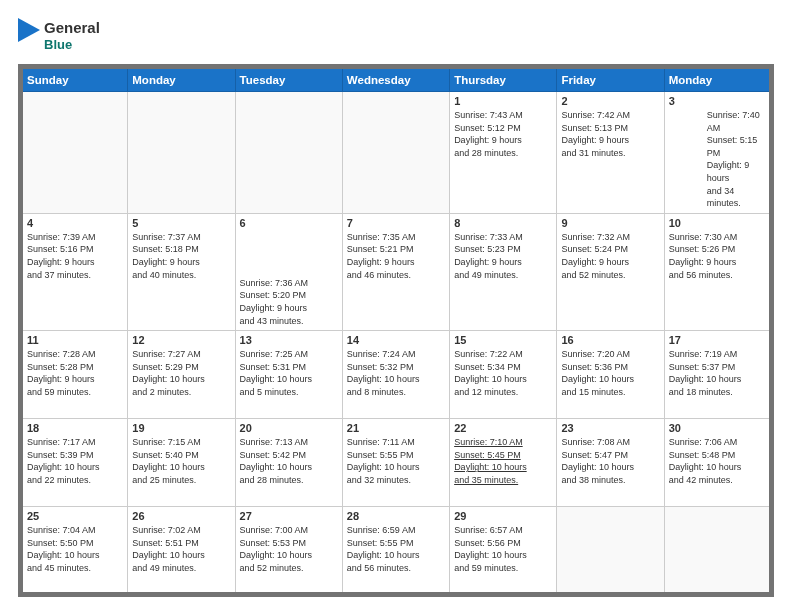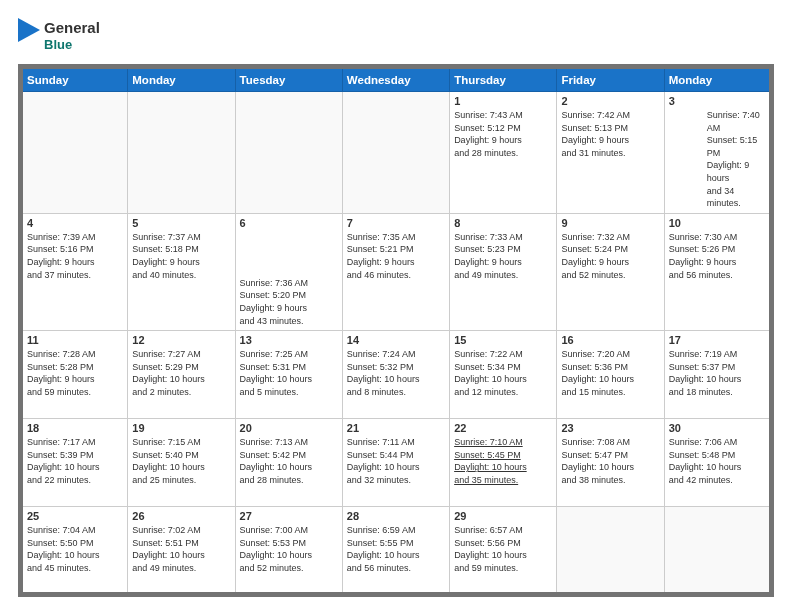--- a/index.html
+++ b/index.html
@@ -261,21 +261,21 @@
           <td>
             <div class="day-num">20</div>
             <div class="day-info" style="white-space: pre-line;">Sunrise: 7:13 AM
 Sunset: 5:42 PM
 Daylight: 10 hours
 and 28 minutes.</div>
           </td>
           <td>
             <div class="day-num">21</div>
             <div class="day-info" style="white-space: pre-line;">Sunrise: 7:11 AM
-Sunset: 5:44 PM
+Sunset: 5:55 PM
 Daylight: 10 hours
 and 32 minutes.</div>
           </td>
           <td>
             <div class="day-num">22</div>
             <div class="day-info" style="white-space: pre-line; text-decoration: underline;">Sunrise: 7:10 AM
 Sunset: 5:45 PM
 Daylight: 10 hours
 and 35 minutes.</div>
           </td>

